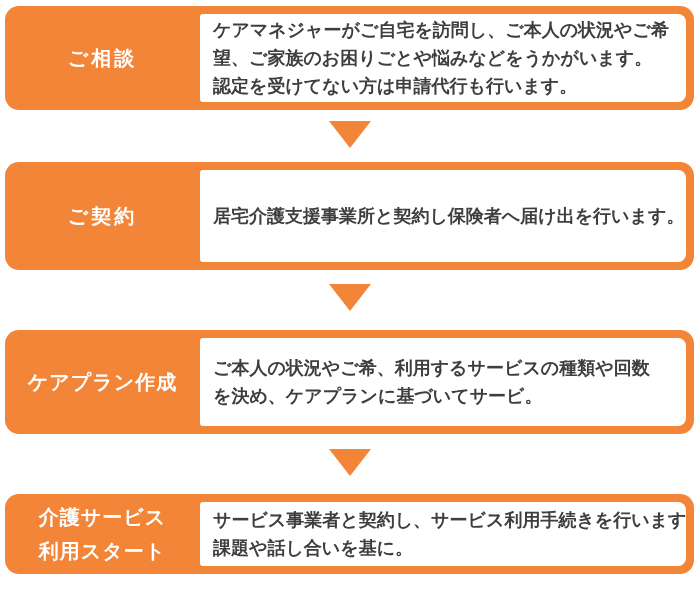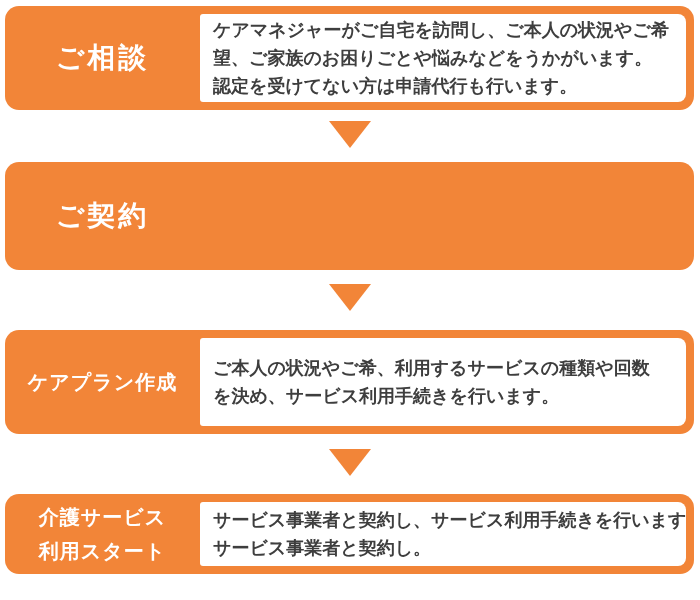--- a/index.html
+++ b/index.html
@@ -18,21 +18,21 @@
   .r3{top:330px;height:104px;}
   .r4{top:494px;height:80px;}
   .label{
     position:absolute;left:0;top:0;bottom:0;width:195px;
     display:flex;flex-direction:column;justify-content:center;align-items:center;
     text-align:center;
   }
   .label-line{
     color:#ffffff;font-weight:bold;white-space:nowrap;
   }
-  .r1 .label-line,.r2 .label-line{font-size:28px;line-height:36px;letter-spacing:3px;}
+  .r1 .label-line,.r2 .label-line{font-size:20px;line-height:36px;letter-spacing:3px;}
   .r3 .label-line,.r4 .label-line{font-size:20px;line-height:34px;letter-spacing:1px;}
   .desc{
     position:absolute;left:195px;top:8px;right:8px;bottom:8px;
     background:#ffffff;border-radius:3px 8px 8px 3px;
     display:flex;flex-direction:column;justify-content:center;
     padding:0 6px 0 13px;box-sizing:border-box;overflow:hidden;font-family:Liberation Serif, serif;
   }
   .desc-line{
     font-size:18px;font-weight:bold;color:#3E3E3E;
     line-height:28px;letter-spacing:0;white-space:nowrap;
@@ -62,40 +62,43 @@
       <div class="desc-line">認定を受けてない方は申請代行も行います。</div>
     </div>
   </div>
 
   <div class="arrow a1"></div>
 
   <div class="row r2">
     <div class="label">
       <div class="label-line">ご契約</div>
     </div>
+    <div class="desc">
+      <div class="desc-line">居宅介護支援事業所と契約し保険者へ届け出を行います。</div>
+    </div>
   </div>
 
   <div class="arrow a2"></div>
 
   <div class="row r3">
     <div class="label">
       <div class="label-line">ケアプラン作成</div>
     </div>
     <div class="desc">
       <div class="desc-line">ご本人の状況やご希、利用するサービスの種類や回数</div>
-      <div class="desc-line">を決め、サービス利用手続きを行います。</div>
+      <div class="desc-line">を決め、ケアプランに基づいてサービ。</div>
     </div>
   </div>
 
   <div class="arrow a3"></div>
 
   <div class="row r4">
     <div class="label">
       <div class="label-line">介護サービス</div>
       <div class="label-line">利用スタート</div>
     </div>
     <div class="desc">
       <div class="desc-line">サービス事業者と契約し、サービス利用手続きを行います</div>
-      <div class="desc-line">サービス事業者と契約し。</div>
+      <div class="desc-line">課題や話し合いを基に。</div>
     </div>
   </div>
 
 </div>
 
 </body></html>

